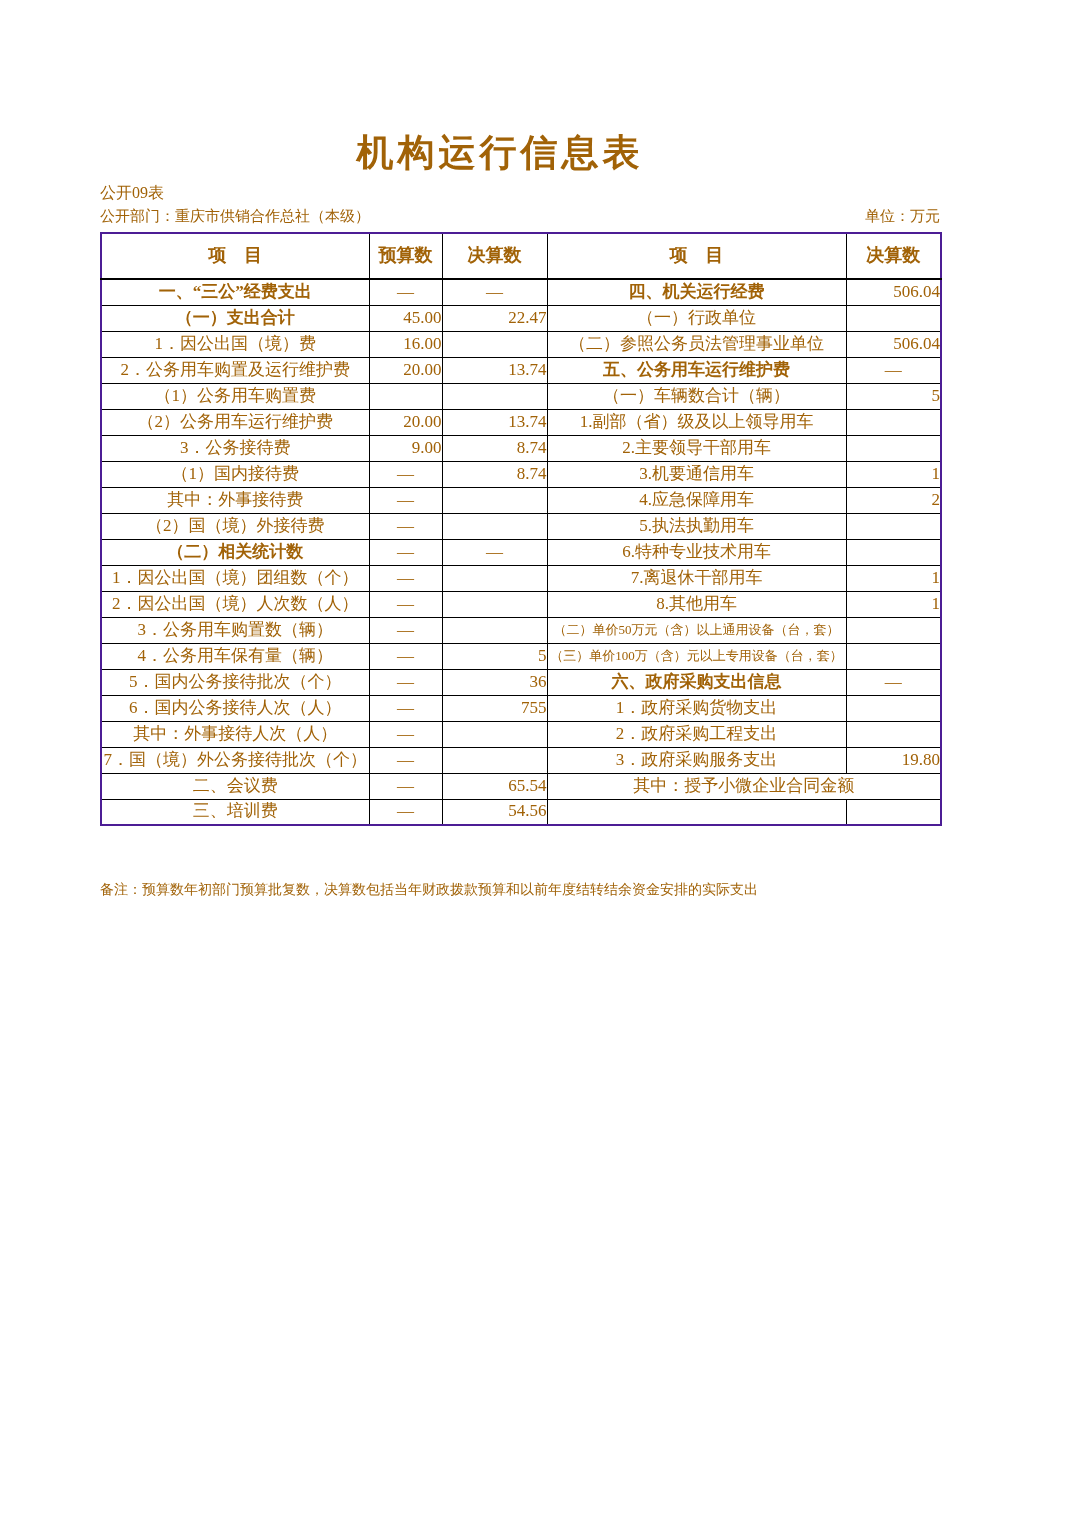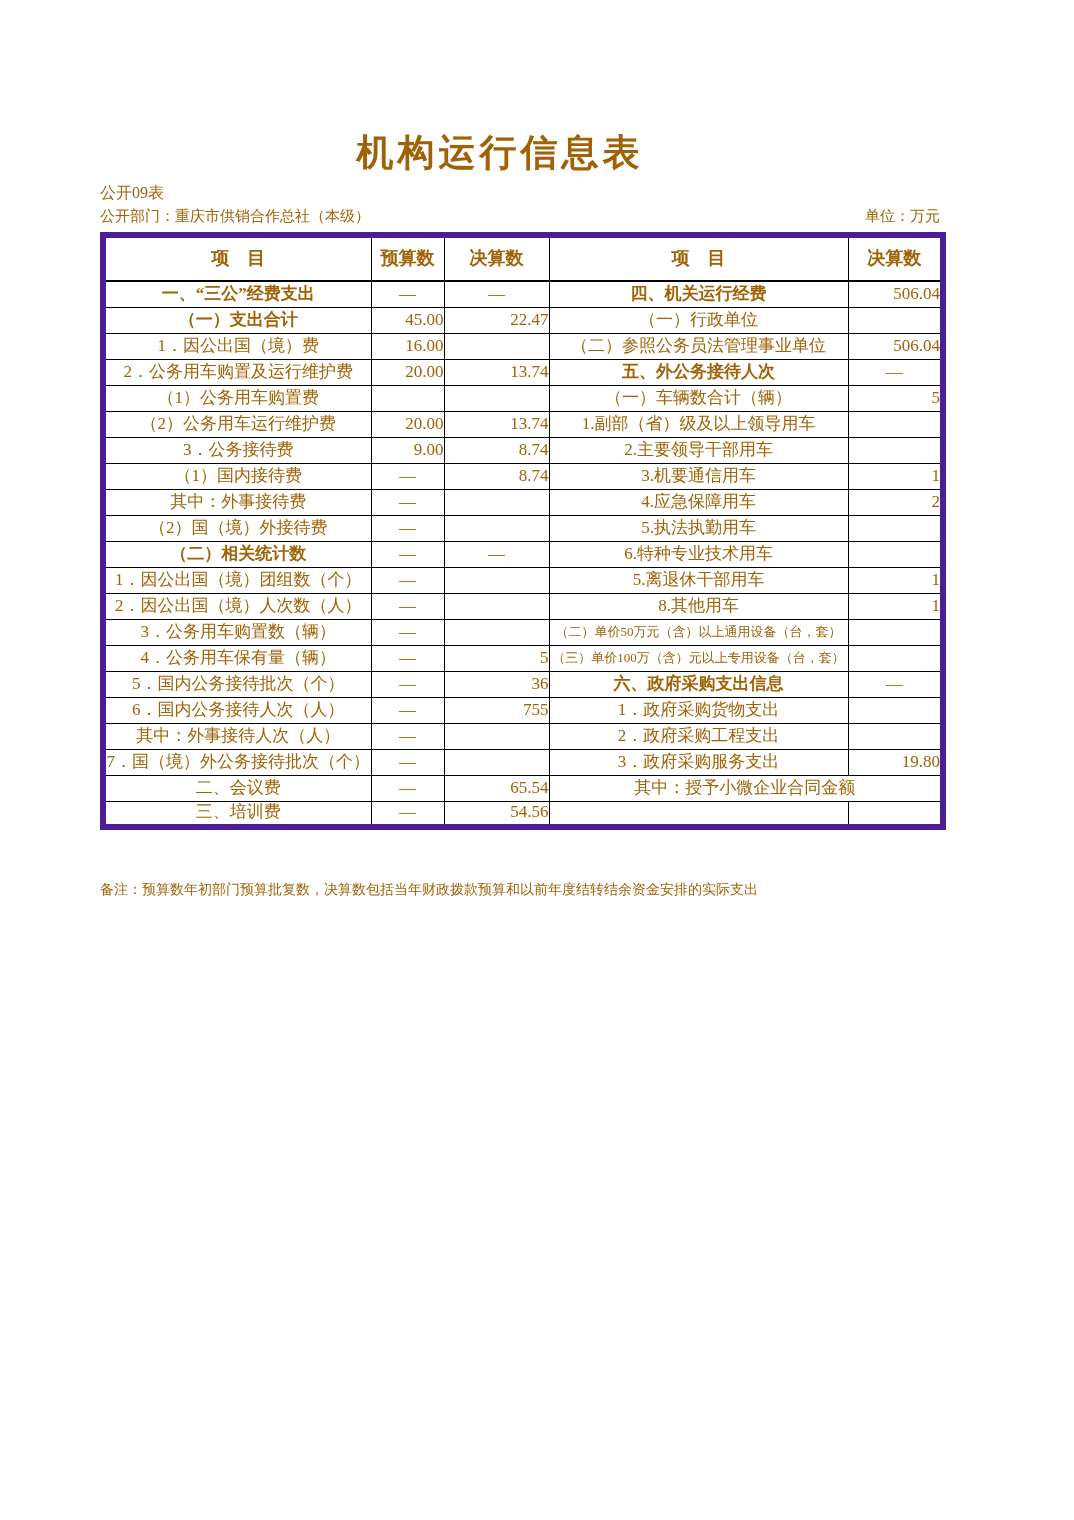--- a/index.html
+++ b/index.html
@@ -36,21 +36,21 @@
     justify-content:space-between;
     font-size:15px;
     white-space:nowrap;
   }
   table.info{
     position:absolute;
     top:232px; left:100px;
     width:840px;
     border-collapse:collapse;
     table-layout:fixed;
-    border:6px solid #4c1d95;
+    border:2px solid #4c1d95;
   }
   table.info th, table.info td{
     border:1px solid #000;
     padding:0;
     white-space:nowrap;
     overflow:hidden;
     font-size:17px;
     line-height:1.1;
     vertical-align:middle;
   }
@@ -130,21 +130,21 @@
           <td class="lab i2">1．因公出国（境）费</td>
           <td class="num">16.00</td>
           <td class="num"></td>
           <td class="lab i1">（二）参照公务员法管理事业单位</td>
           <td class="num">506.04</td>
         </tr>
         <tr>
           <td class="lab i2">2．公务用车购置及运行维护费</td>
           <td class="num">20.00</td>
           <td class="num">13.74</td>
-          <td class="lab i0 b">五、外公务接待人次</td>
+          <td class="lab i0 b">五、公务用车运行维护费</td>
           <td class="num c">—</td>
         </tr>
         <tr>
           <td class="lab i3">（1）公务用车购置费</td>
           <td class="num"></td>
           <td class="num"></td>
           <td class="lab i1">（一）车辆数合计（辆）</td>
           <td class="num">5</td>
         </tr>
         <tr>
@@ -186,21 +186,21 @@
           <td class="lab i0 b">（二）相关统计数</td>
           <td class="num c">—</td>
           <td class="num c">—</td>
           <td class="lab i2">6.特种专业技术用车</td>
           <td class="num"></td>
         </tr>
         <tr>
           <td class="lab i2">1．因公出国（境）团组数（个）</td>
           <td class="num c">—</td>
           <td class="num"></td>
-          <td class="lab i2">5.离退休干部用车</td>
+          <td class="lab i2">7.离退休干部用车</td>
           <td class="num">1</td>
         </tr>
         <tr>
           <td class="lab i2">2．因公出国（境）人次数（人）</td>
           <td class="num c">—</td>
           <td class="num"></td>
           <td class="lab i2">8.其他用车</td>
           <td class="num">1</td>
         </tr>
         <tr>

